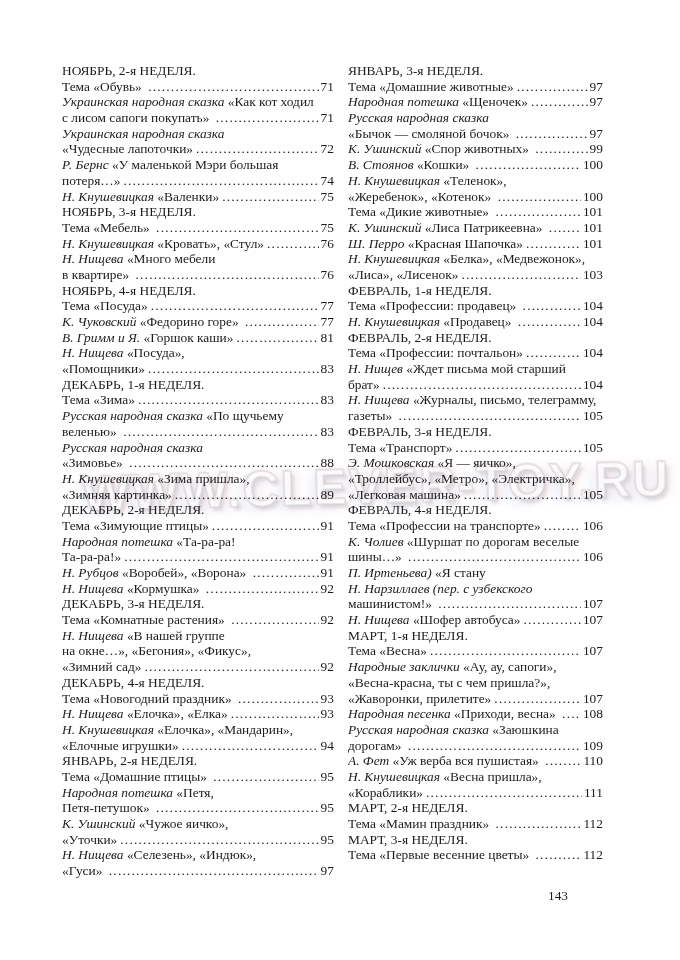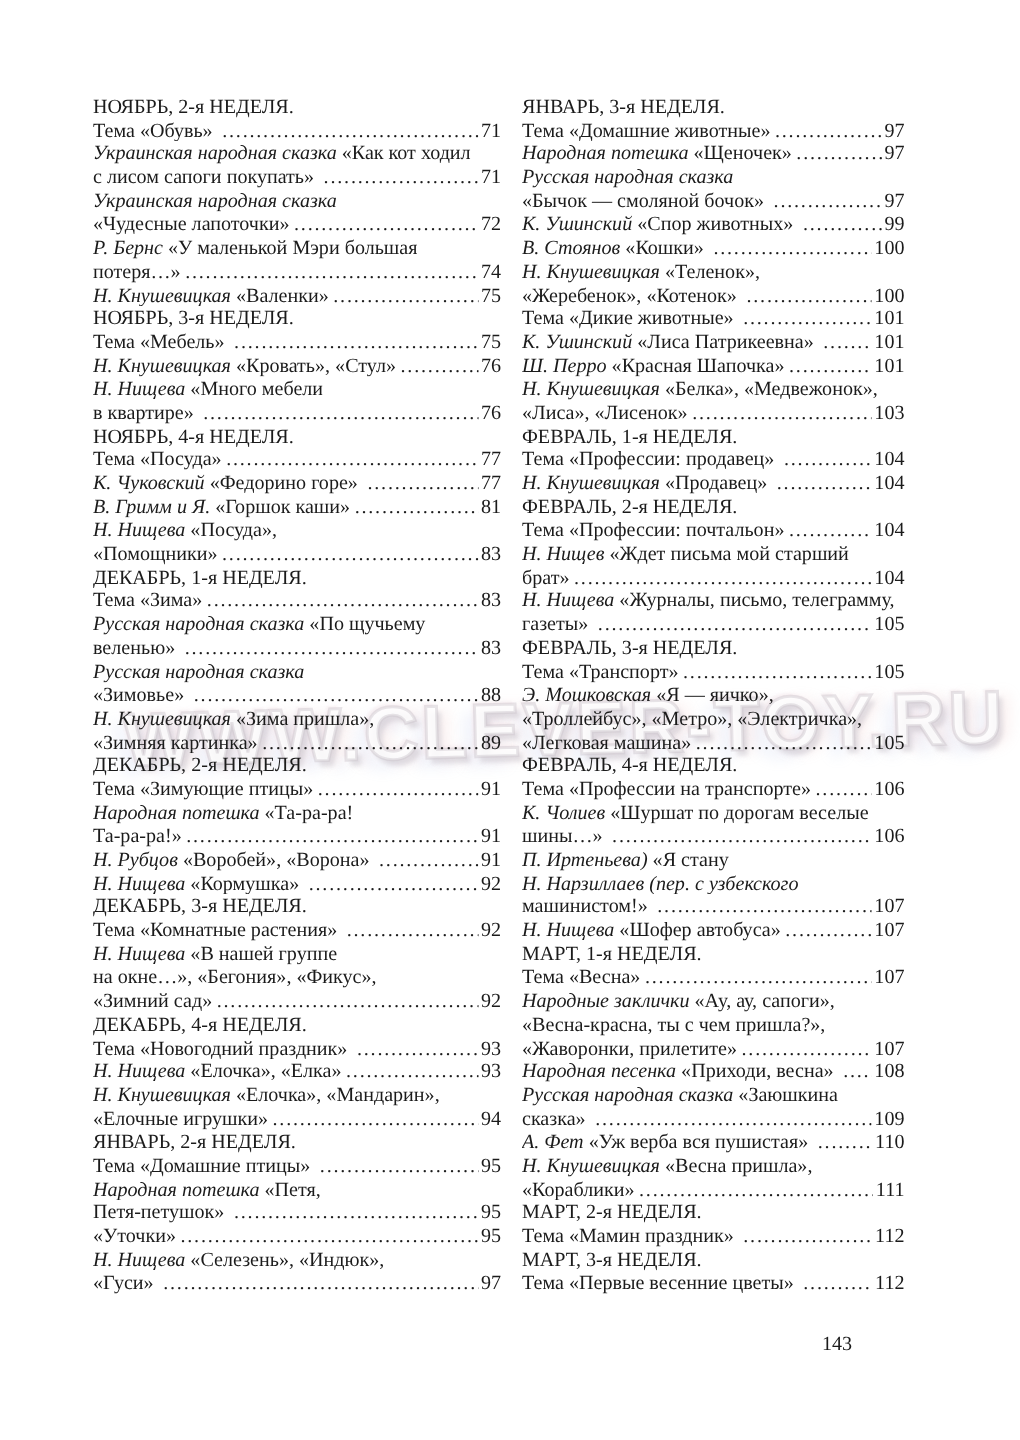--- a/index.html
+++ b/index.html
@@ -87,20 +87,21 @@
       <div class="line"><span class="txt"><span class="seg">«Зимний сад»</span></span><span class="dots">..........................................................................................</span><span class="pg">92</span></div>
       <div class="line header"><span class="txt"><span class="seg">ДЕКАБРЬ, 4-я НЕДЕЛЯ.</span></span></div>
       <div class="line"><span class="txt"><span class="seg">Тема «Новогодний праздник» </span></span><span class="dots">..........................................................................................</span><span class="pg">93</span></div>
       <div class="line"><span class="txt"><span class="seg it">Н. Нищева</span><span class="seg"> «Елочка», «Елка»</span></span><span class="dots">..........................................................................................</span><span class="pg">93</span></div>
       <div class="line"><span class="txt"><span class="seg it">Н. Кнушевицкая</span><span class="seg"> «Елочка», «Мандарин»,</span></span></div>
       <div class="line"><span class="txt"><span class="seg">«Елочные игрушки»</span></span><span class="dots">..........................................................................................</span><span class="pg">94</span></div>
       <div class="line header"><span class="txt"><span class="seg">ЯНВАРЬ, 2-я НЕДЕЛЯ.</span></span></div>
       <div class="line"><span class="txt"><span class="seg">Тема «Домашние птицы» </span></span><span class="dots">..........................................................................................</span><span class="pg">95</span></div>
       <div class="line"><span class="txt"><span class="seg it">Народная потешка</span><span class="seg"> «Петя,</span></span></div>
       <div class="line"><span class="txt"><span class="seg">Петя-петушок» </span></span><span class="dots">..........................................................................................</span><span class="pg">95</span></div>
+      <div class="line"><span class="txt"><span class="seg it">К. Ушинский</span><span class="seg"> «Чужое яичко»,</span></span></div>
       <div class="line"><span class="txt"><span class="seg">«Уточки»</span></span><span class="dots">..........................................................................................</span><span class="pg">95</span></div>
       <div class="line"><span class="txt"><span class="seg it">Н. Нищева</span><span class="seg"> «Селезень», «Индюк»,</span></span></div>
       <div class="line"><span class="txt"><span class="seg">«Гуси» </span></span><span class="dots">..........................................................................................</span><span class="pg">97</span></div>
     </div>
   <div class="col col-right">
       <div class="line header"><span class="txt"><span class="seg">ЯНВАРЬ, 3-я НЕДЕЛЯ.</span></span></div>
       <div class="line"><span class="txt"><span class="seg">Тема «Домашние животные»</span></span><span class="dots">..........................................................................................</span><span class="pg">97</span></div>
       <div class="line"><span class="txt"><span class="seg it">Народная потешка</span><span class="seg"> «Щеночек»</span></span><span class="dots">..........................................................................................</span><span class="pg">97</span></div>
       <div class="line"><span class="txt"><span class="seg it">Русская народная сказка</span></span></div>
       <div class="line"><span class="txt"><span class="seg">«Бычок — смоляной бочок» </span></span><span class="dots">..........................................................................................</span><span class="pg">97</span></div>
@@ -135,21 +136,21 @@
       <div class="line"><span class="txt"><span class="seg it">Н. Нарзиллаев (пер. с узбекского</span></span></div>
       <div class="line"><span class="txt"><span class="seg">машинистом!» </span></span><span class="dots">..........................................................................................</span><span class="pg">107</span></div>
       <div class="line"><span class="txt"><span class="seg it">Н. Нищева</span><span class="seg"> «Шофер автобуса»</span></span><span class="dots">..........................................................................................</span><span class="pg">107</span></div>
       <div class="line header"><span class="txt"><span class="seg">МАРТ, 1-я НЕДЕЛЯ.</span></span></div>
       <div class="line"><span class="txt"><span class="seg">Тема «Весна»</span></span><span class="dots">..........................................................................................</span><span class="pg">107</span></div>
       <div class="line"><span class="txt"><span class="seg it">Народные заклички</span><span class="seg"> «Ау, ау, сапоги»,</span></span></div>
       <div class="line"><span class="txt"><span class="seg">«Весна-красна, ты с чем пришла?»,</span></span></div>
       <div class="line"><span class="txt"><span class="seg">«Жаворонки, прилетите»</span></span><span class="dots">..........................................................................................</span><span class="pg">107</span></div>
       <div class="line"><span class="txt"><span class="seg it">Народная песенка</span><span class="seg"> «Приходи, весна» </span></span><span class="dots">..........................................................................................</span><span class="pg">108</span></div>
       <div class="line"><span class="txt"><span class="seg it">Русская народная сказка</span><span class="seg"> «Заюшкина</span></span></div>
-      <div class="line"><span class="txt"><span class="seg">сказка» </span></span><span class="dots">..........................................................................................</span><span class="pg">109</span></div>
+      <div class="line"><span class="txt"><span class="seg">дорогам» </span></span><span class="dots">..........................................................................................</span><span class="pg">109</span></div>
       <div class="line"><span class="txt"><span class="seg it">А. Фет</span><span class="seg"> «Уж верба вся пушистая» </span></span><span class="dots">..........................................................................................</span><span class="pg">110</span></div>
       <div class="line"><span class="txt"><span class="seg it">Н. Кнушевицкая</span><span class="seg"> «Весна пришла»,</span></span></div>
       <div class="line"><span class="txt"><span class="seg">«Кораблики»</span></span><span class="dots">..........................................................................................</span><span class="pg">111</span></div>
       <div class="line header"><span class="txt"><span class="seg">МАРТ, 2-я НЕДЕЛЯ.</span></span></div>
       <div class="line"><span class="txt"><span class="seg">Тема «Мамин праздник» </span></span><span class="dots">..........................................................................................</span><span class="pg">112</span></div>
       <div class="line header"><span class="txt"><span class="seg">МАРТ, 3-я НЕДЕЛЯ.</span></span></div>
       <div class="line"><span class="txt"><span class="seg">Тема «Первые весенние цветы» </span></span><span class="dots">..........................................................................................</span><span class="pg">112</span></div>
     </div>
   <div class="folio">143</div>
 </div>

